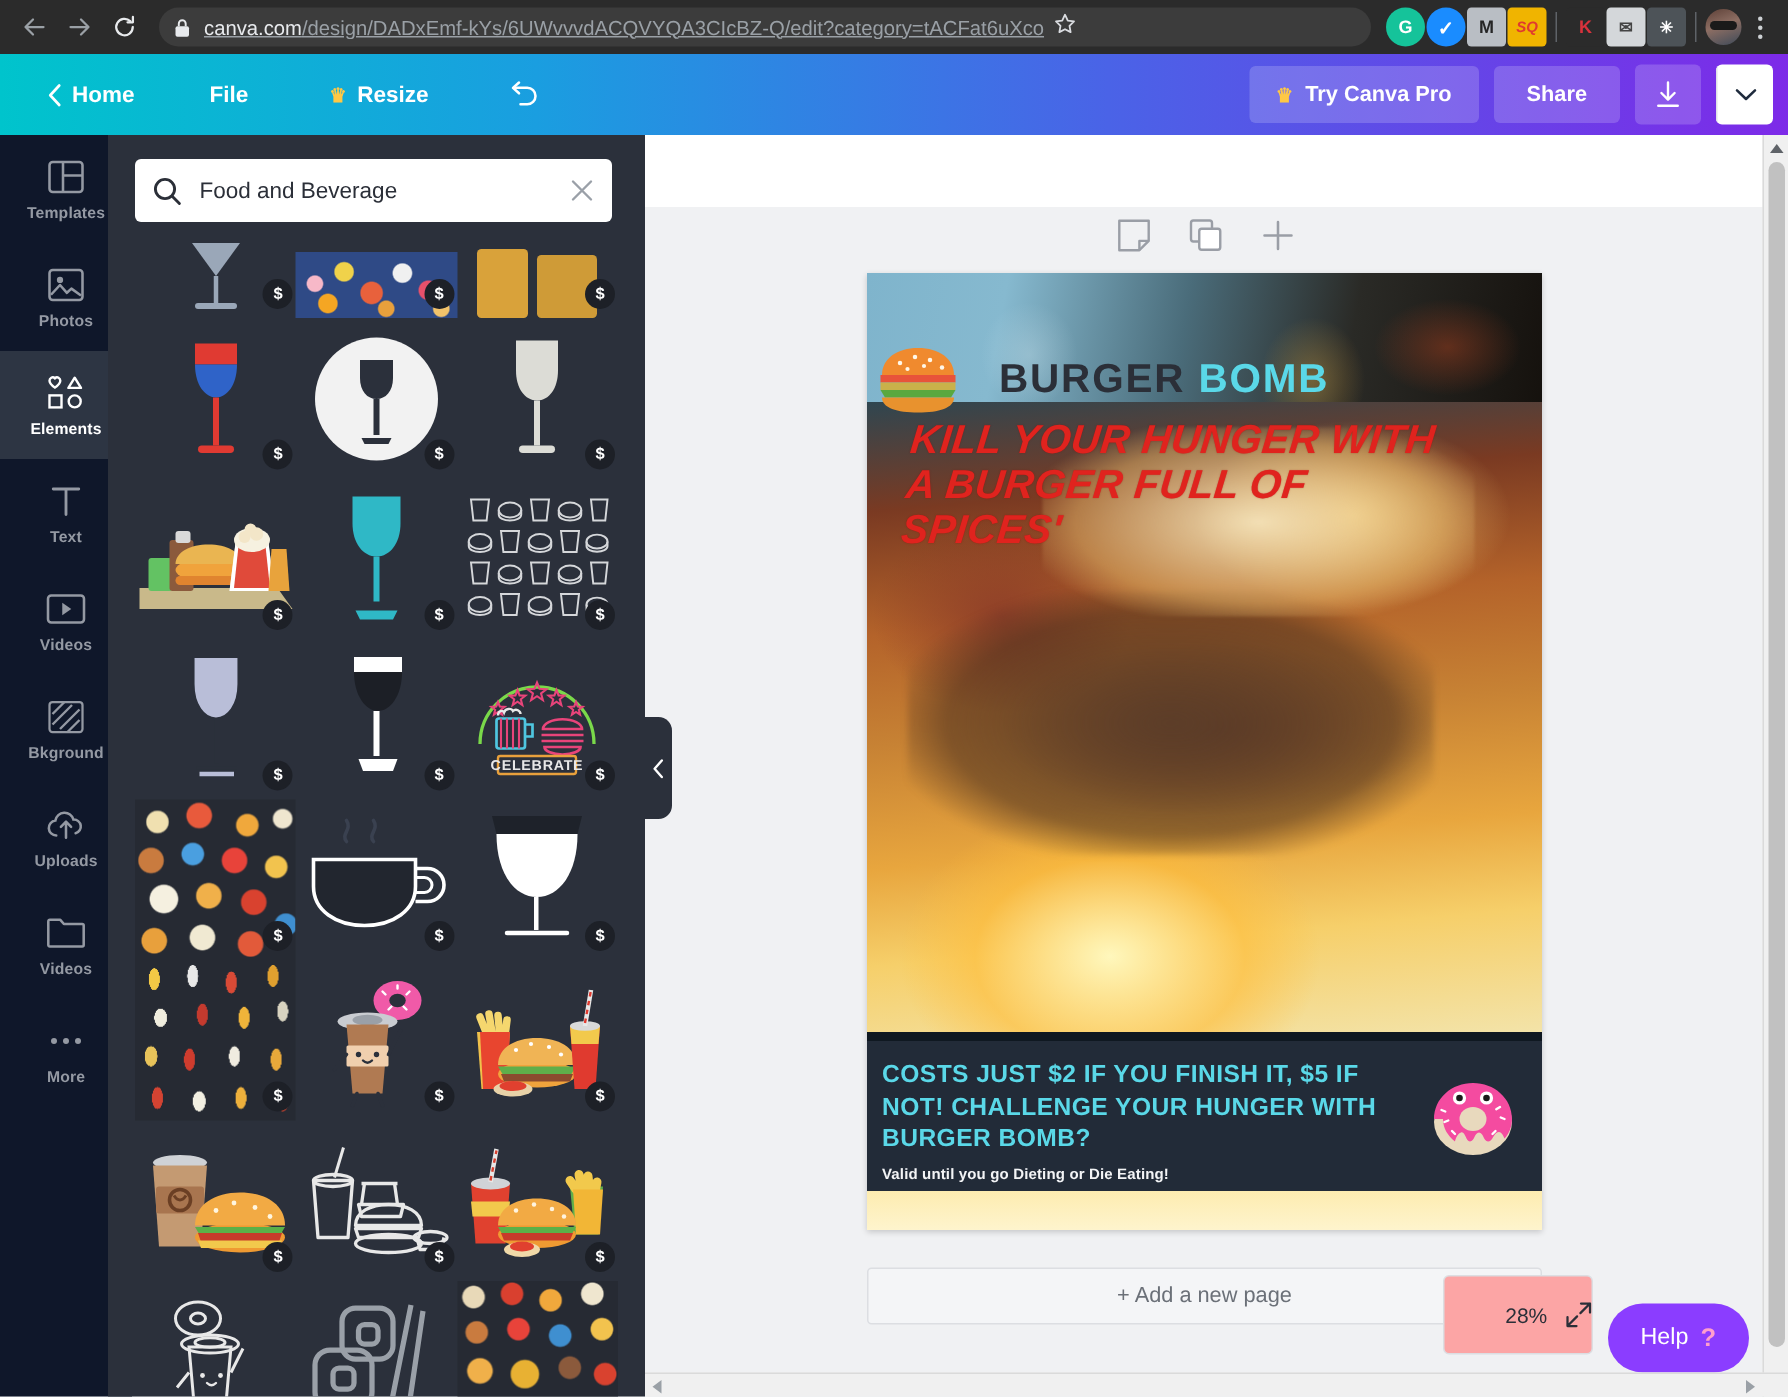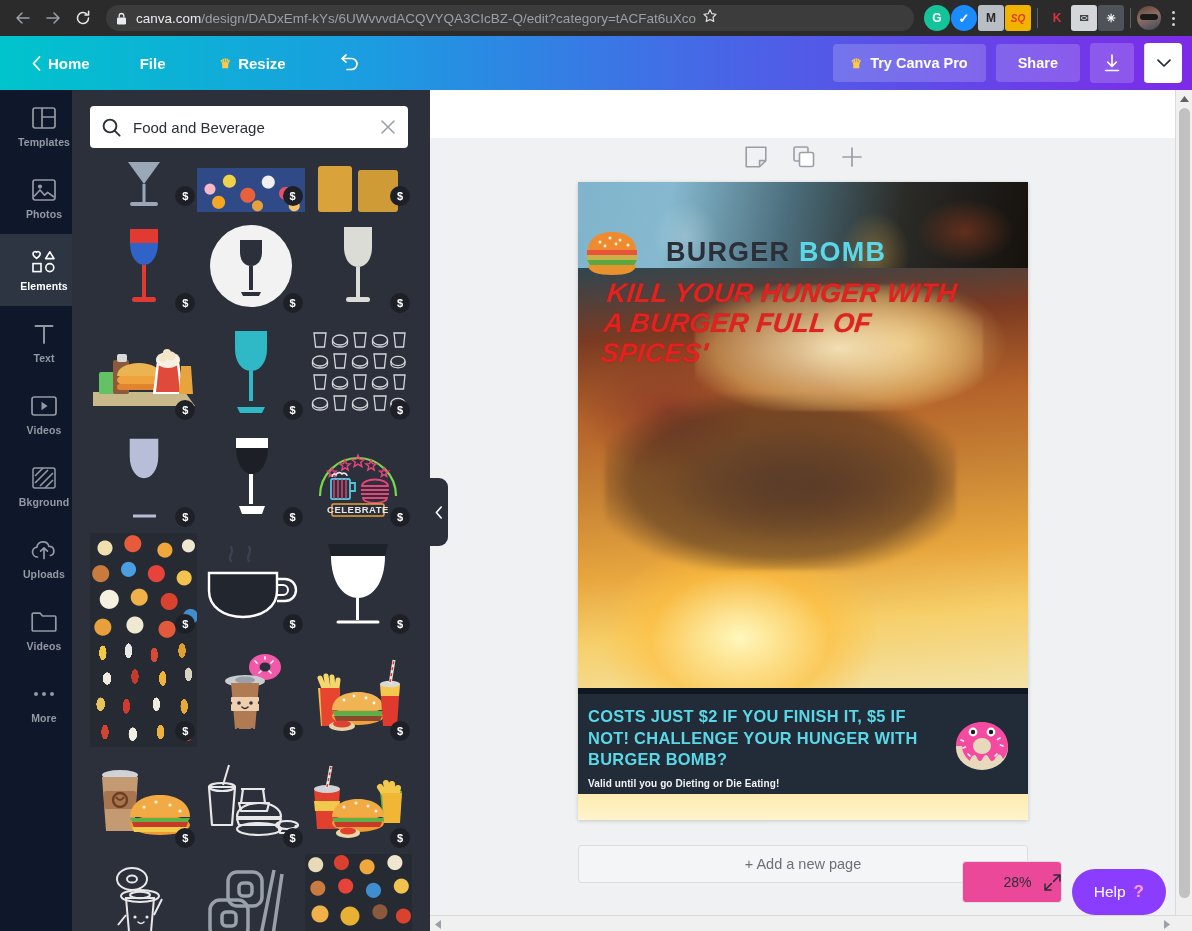--- a/index.html
+++ b/index.html
@@ -27,21 +27,21 @@
   .omnibox {
     flex: 1; height: 26px; margin: 0 6px 0 8px;
     background: #3c3c3c; border-radius: 13px;
     display: flex; align-items: center;
     padding: 0 10px; overflow: hidden;
     min-width: 0;
   }
   .lock-icon { flex: none; margin-right: 9px; display:flex; }
   .url-text {
     font-size: 13.5px; color: #9aa0a6;
-    white-space: nowrap; overflow: hidden;
+    white-space: nowrap; overflow: hidden; text-decoration: underline;
   }
   .url-text b { color: #e8eaed; font-weight: 400; }
   .star-icon { flex: none; margin-left: 6px; }
   .ext-strip { display: flex; align-items: center; gap: 1px; flex: none; padding-left: 4px; }
   .ext {
     width: 26px; height: 26px; border-radius: 50%;
     display: flex; align-items: center; justify-content: center;
     font-size: 12px; font-weight: bold; flex:none;
   }
   .ext-sq { border-radius: 3px; }
@@ -281,22 +281,22 @@
   .add-page {
     position: absolute; left: 148px; top: 755px;
     width: 450px; height: 38px;
     border: 1px solid #dcdee2; border-radius: 3px;
     background: #f4f5f7;
     display: flex; align-items: center; justify-content: center;
     color: #6b7078; font-size: 14.5px;
   }
   .zoom-pill {
     position: absolute; right: 130px; bottom: 28px;
-    background: #ec4899; border: 1px solid #dcdee2; border-radius: 4px;
-    height: 42px; width: 100px;
+    background: #fca5a5; border: 1px solid #dcdee2; border-radius: 4px;
+    height: 53px; width: 100px;
     display: flex; align-items: center; justify-content: center; gap: 12px;
     color: #2b2f38; font-size: 14px; padding-left: 40px;
   }
   .help-btn {
     position: absolute; right: 26px; bottom: 16px;
     background: #8b3dff; color: #fff;
     height: 46px; padding: 0 22px; border-radius: 23px;
     display: flex; align-items: center; gap: 8px;
     font-size: 15.5px;
   }

